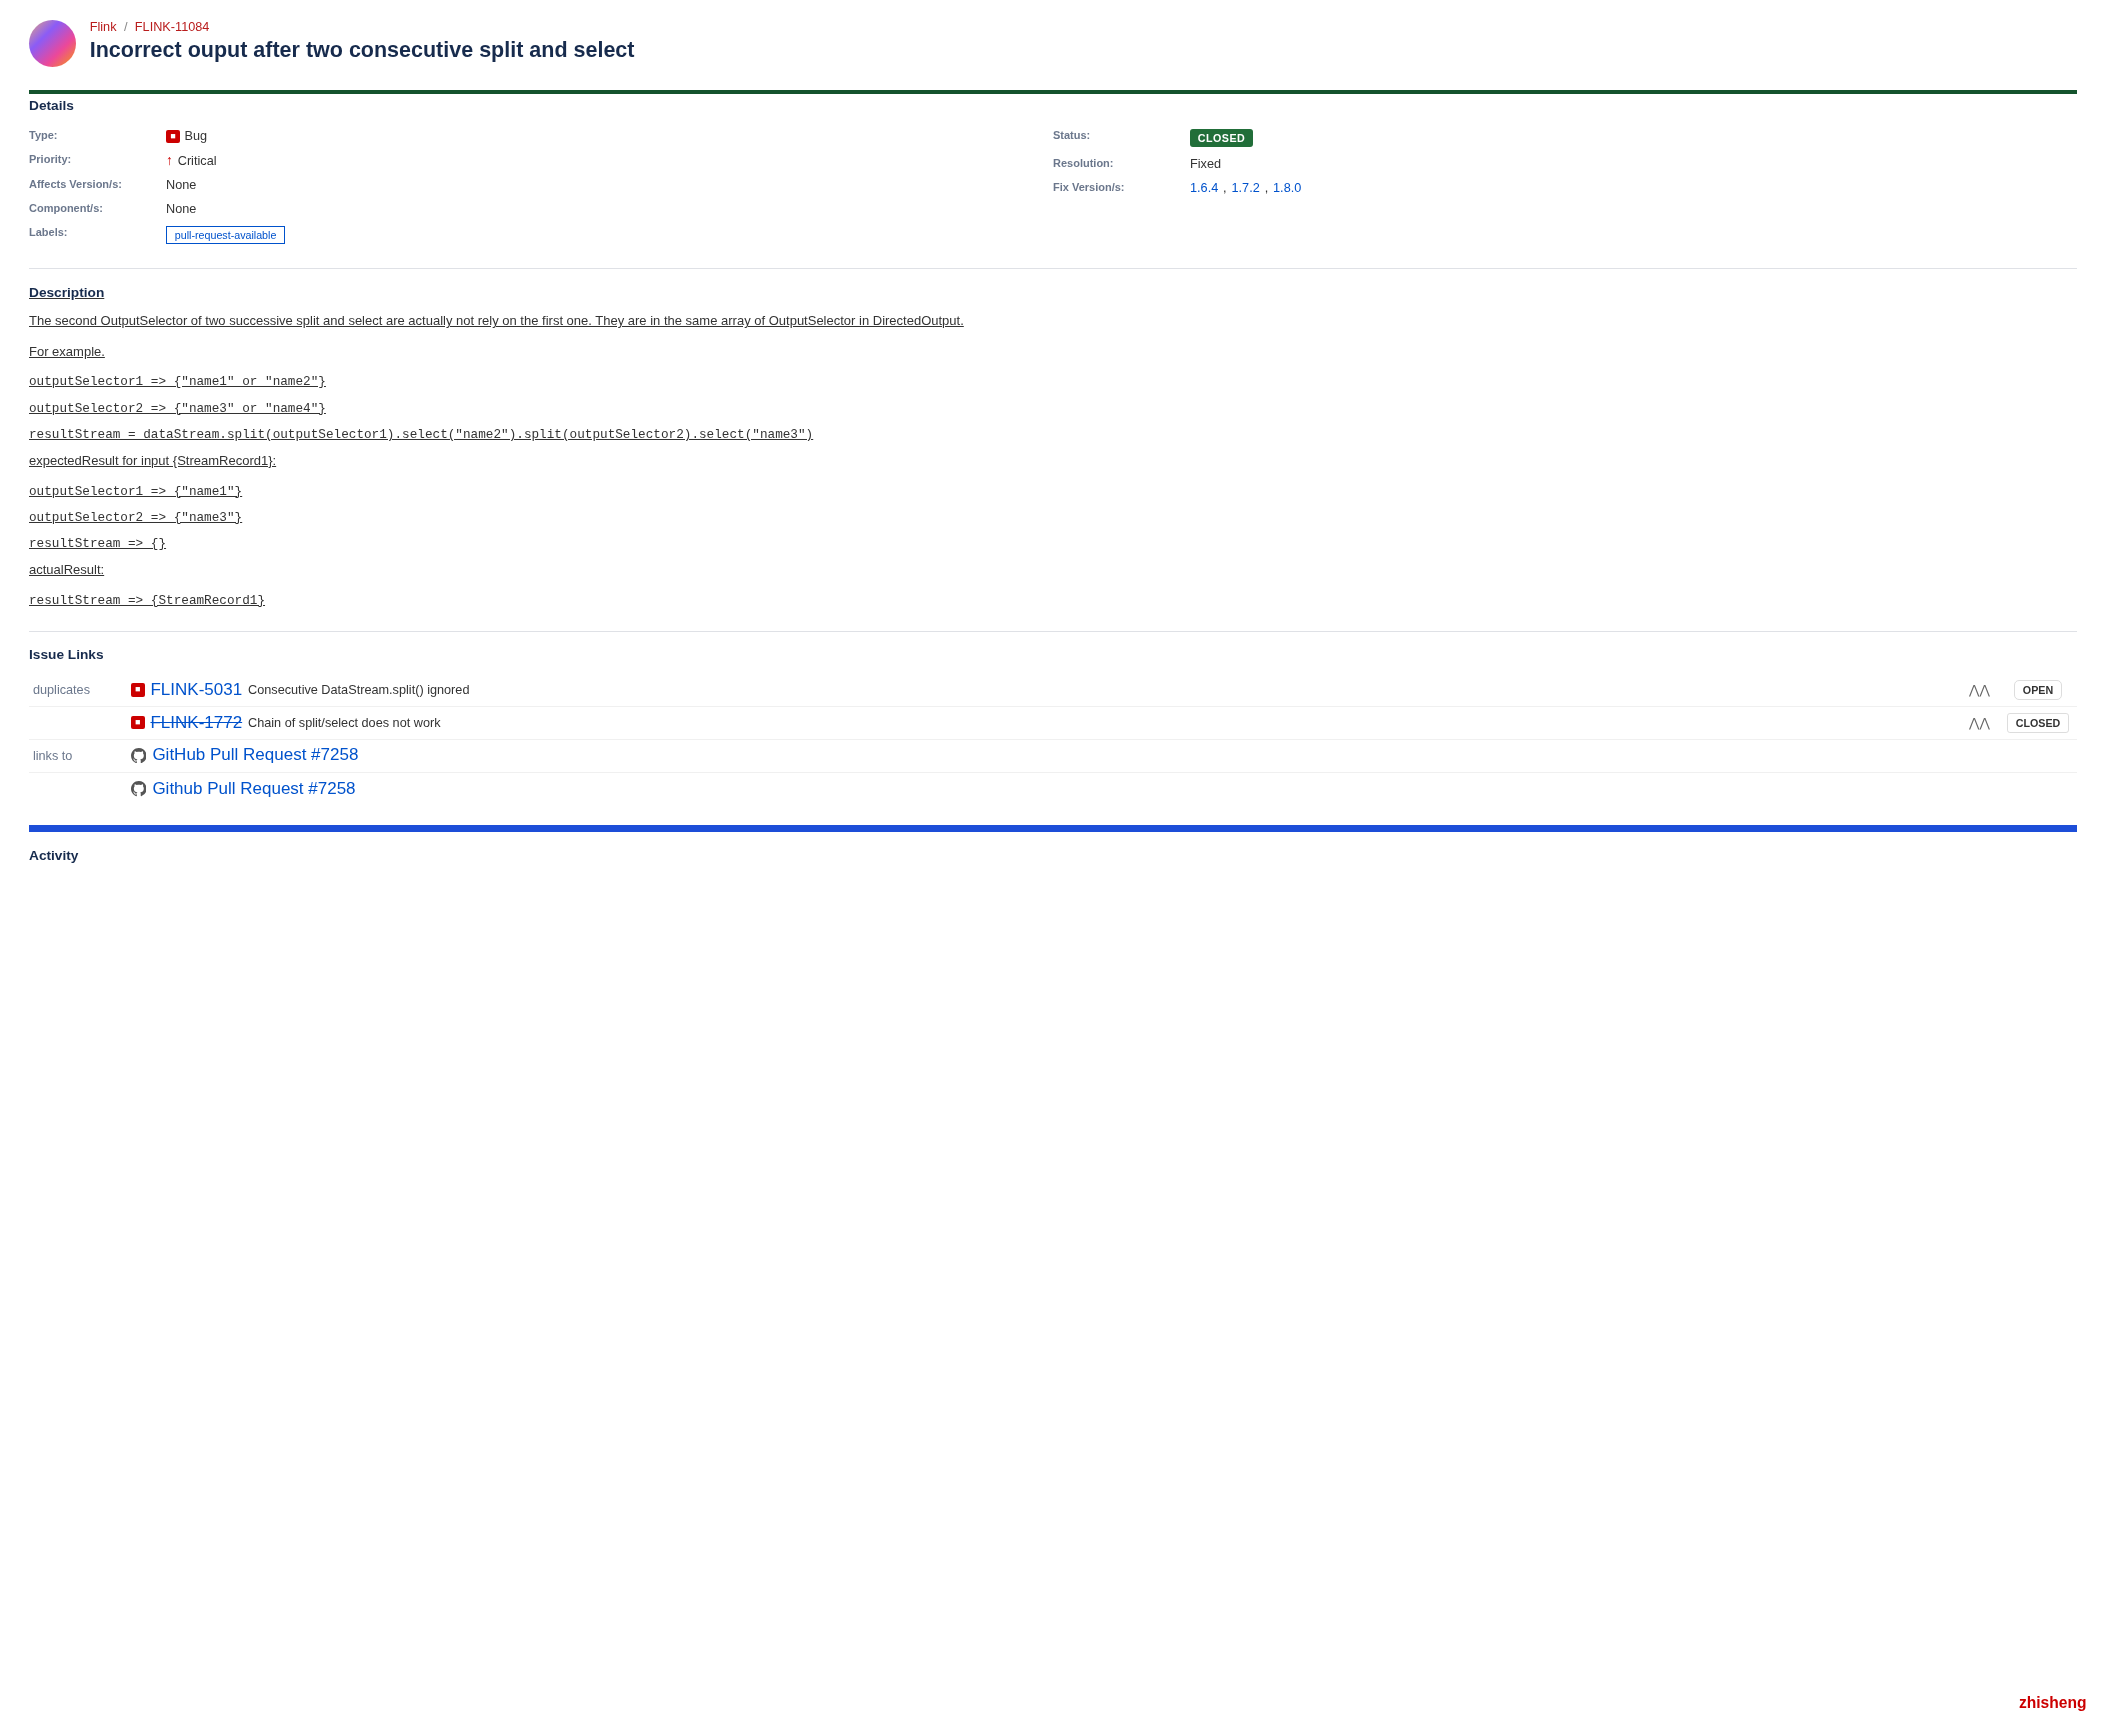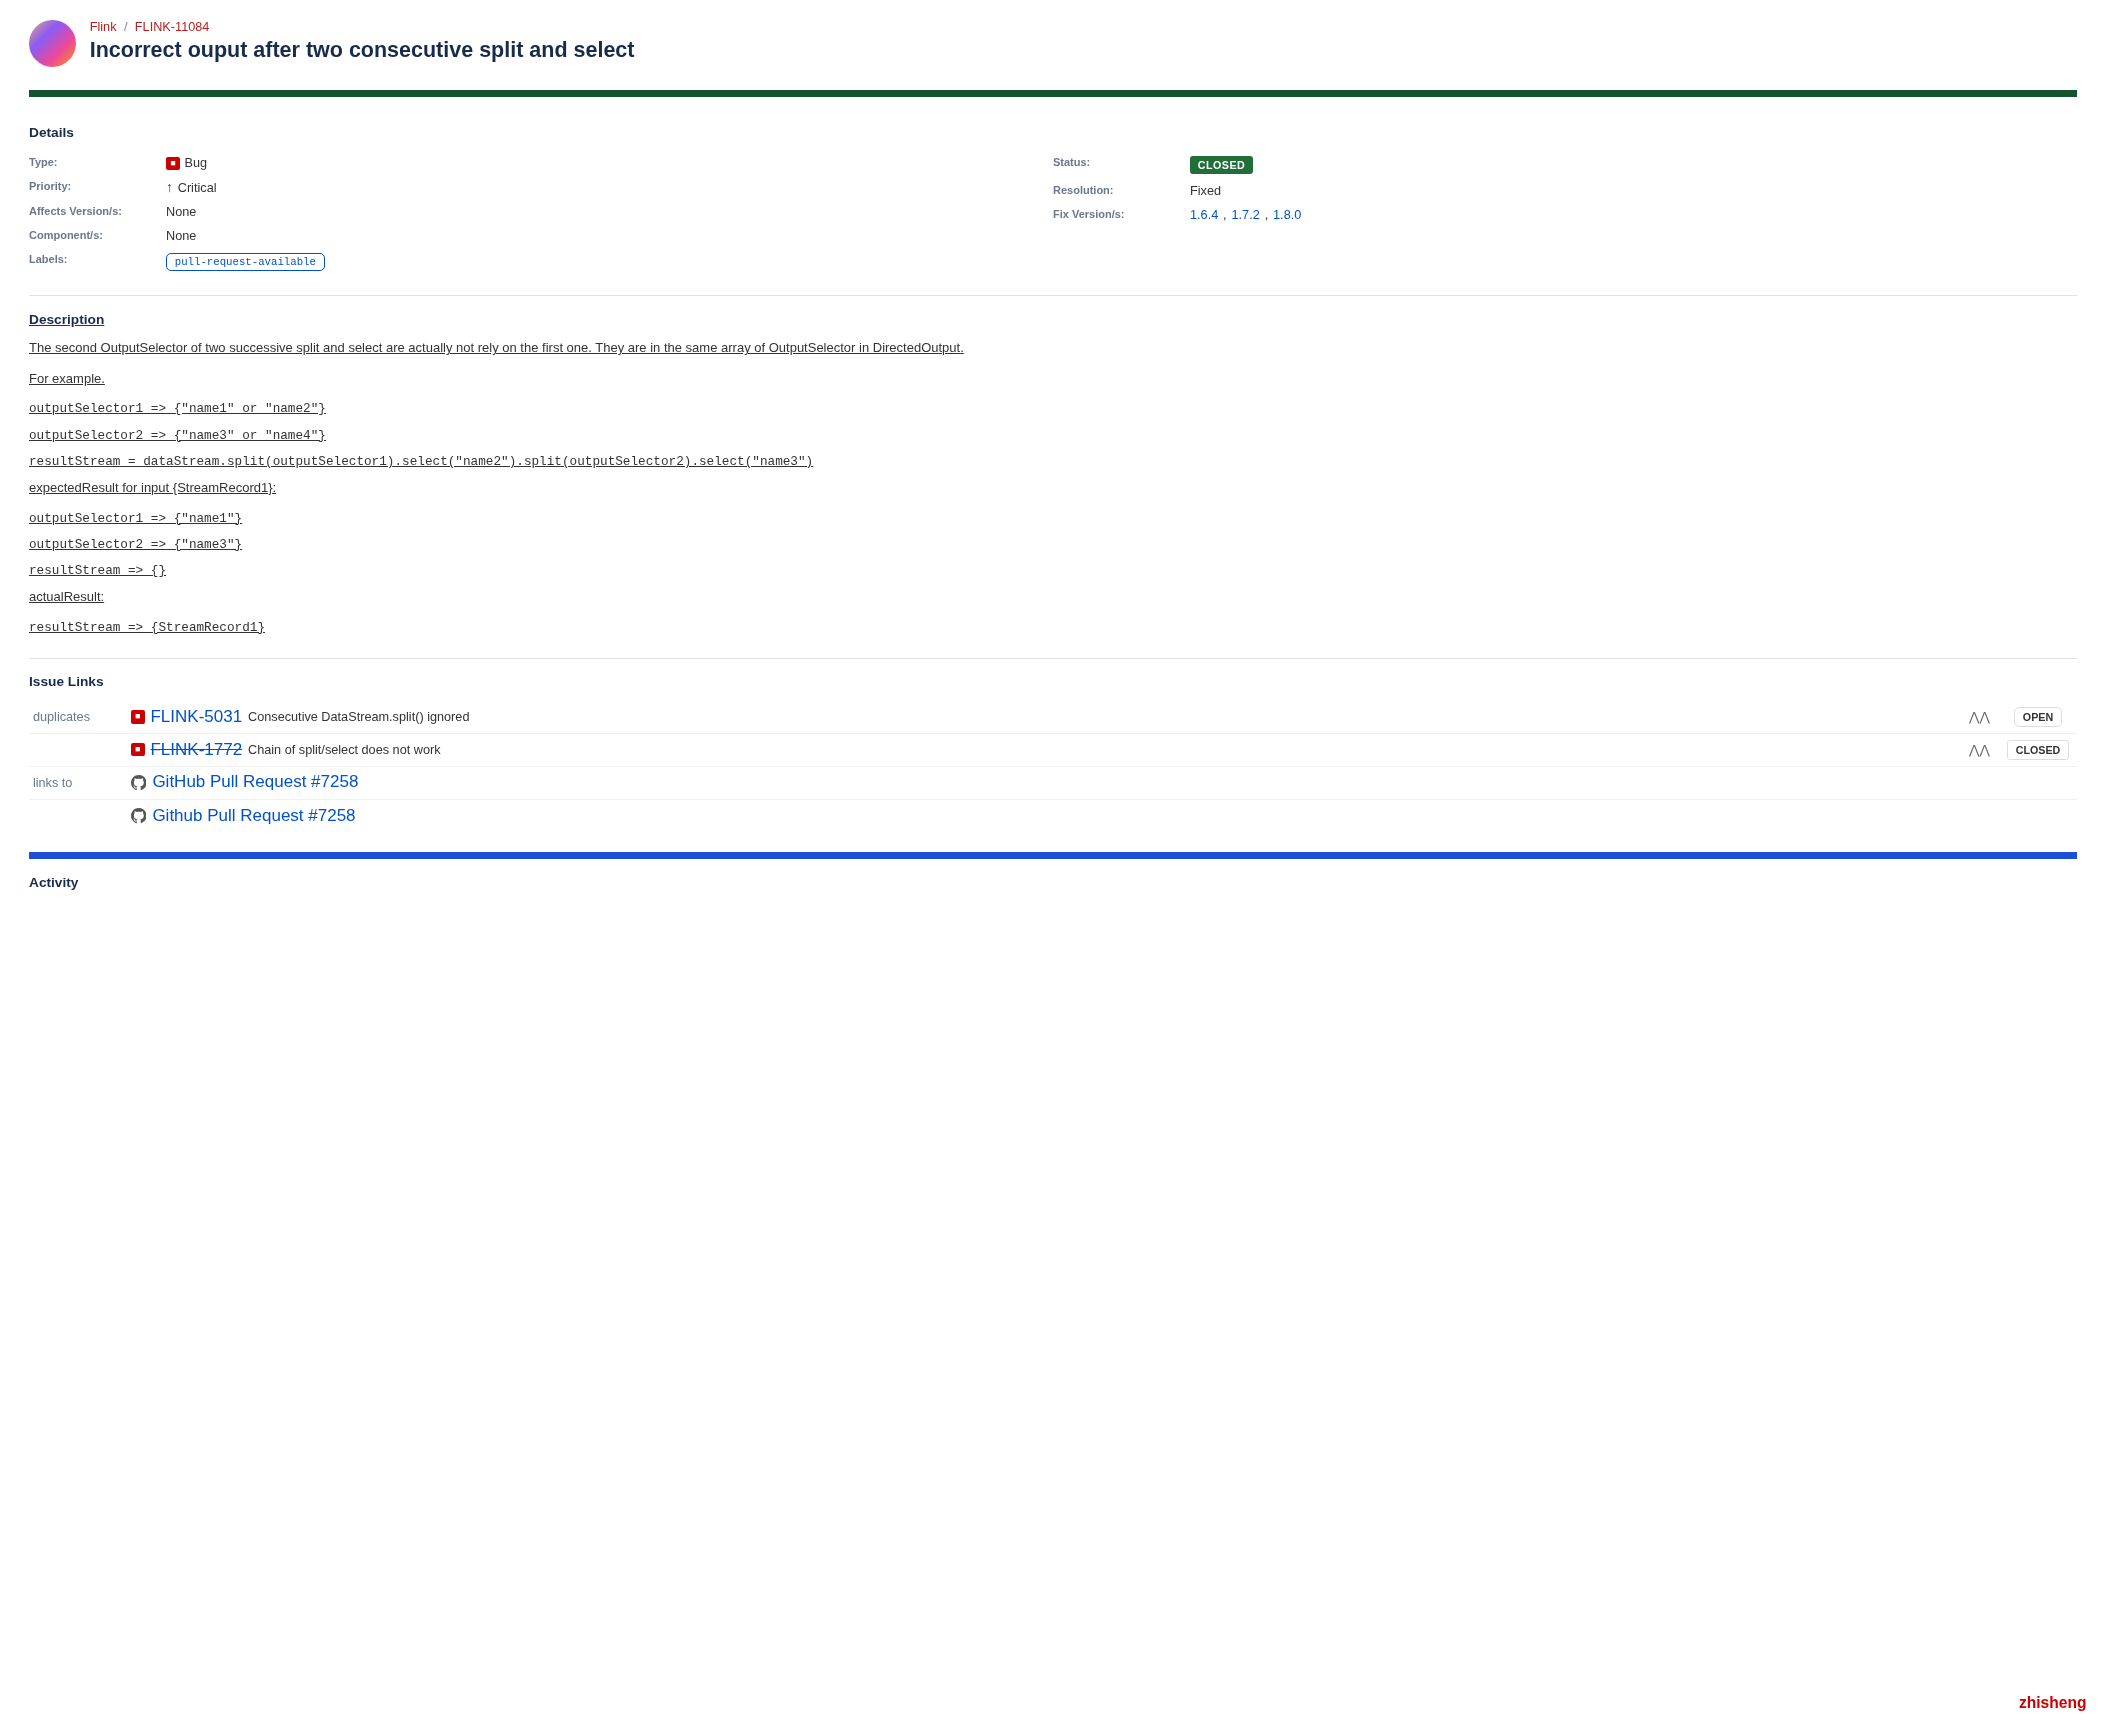--- a/index.html
+++ b/index.html
@@ -32,22 +32,22 @@
     .breadcrumb a { color: #b91c1c; text-decoration: none; }
     .breadcrumb span { margin: 0 3.9px; color: #888; }
     .issue-title {
       font-size: 21.5px;
       font-weight: 600;
       color: #172b4d;
       line-height: 1.3;
     }
 
     .section {
-      border-top: 7px solid #14532d;
-      padding-top: 28px;
+      border-top: 4px solid #14532d;
+      padding-top: 4px;
       margin-bottom: 19.5px;
     }
     .section-title {
       font-size: 13.7px;
       font-weight: 700;
       color: #172b4d;
       margin-bottom: 11.7px;
     }
     .details-grid {
       display: grid;
@@ -99,22 +99,21 @@
     .priority-icon {
       color: #cc0000;
       font-size: 13.7px;
       font-weight: 700;
     }
     .label-tag {
       border: 1px solid #0052cc;
       color: #0052cc;
       font-size: 10.7px;
       padding: 2px 7.8px;
-      border-radius: 5px;
-      font-family: Liberation Mono, monospace;
+      border-radius: 0;
     }
 
     .description-section {
       border-top: 1px solid #dfe1e6;
       padding-top: 15.6px;
       margin-bottom: 19.5px;
       text-decoration: underline;
     }
     .description-text {
       font-size: 13px;

